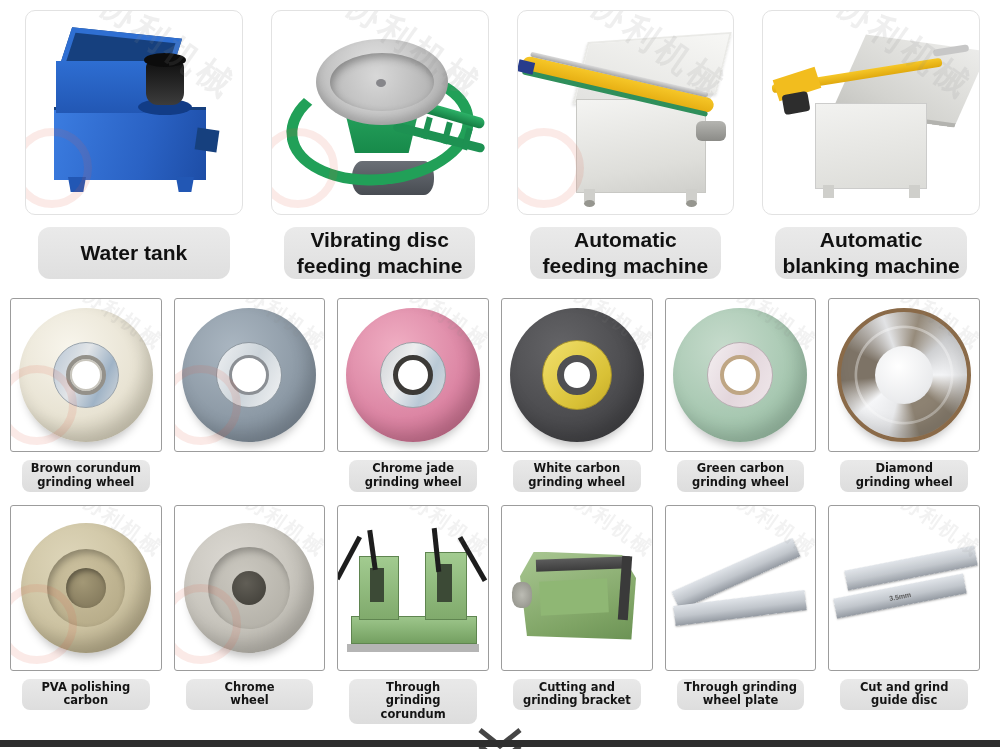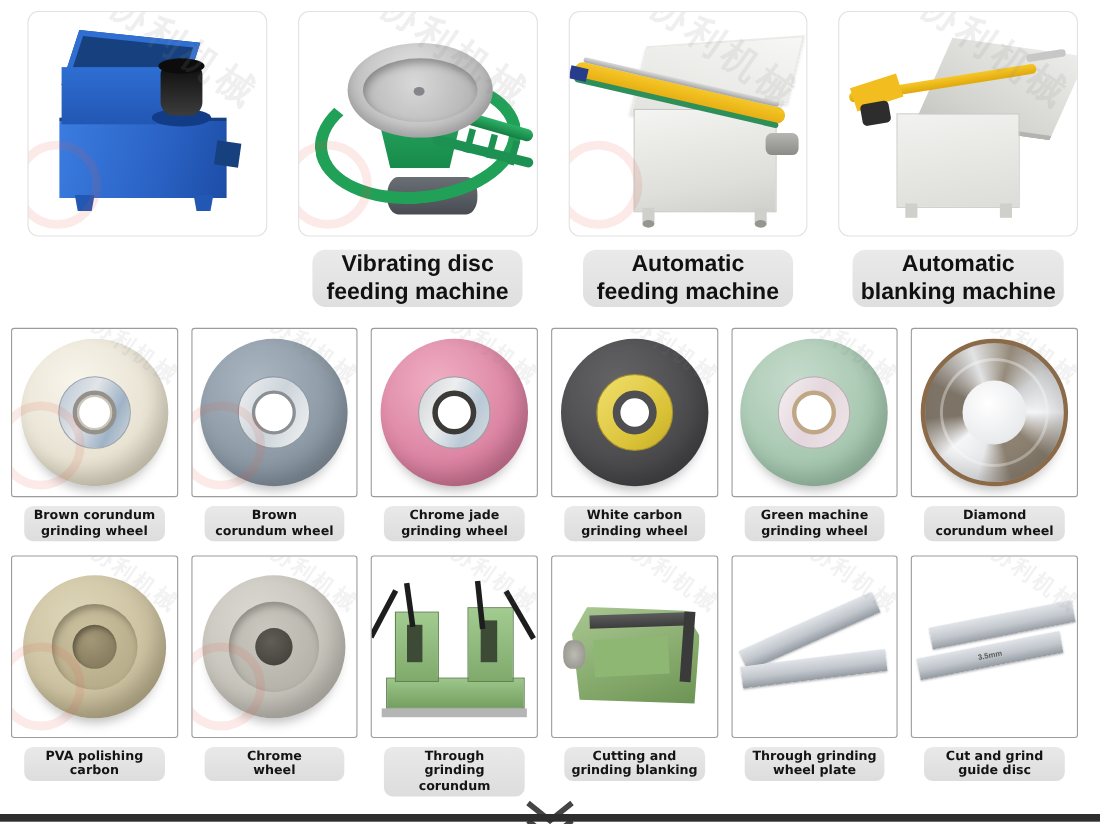--- a/index.html
+++ b/index.html
@@ -141,20 +141,21 @@
           <div class="bin-front"></div>
         <div class="collar"></div>
           <div class="motor"></div>
           <div class="spout"></div>
         <div class="leg1"></div>
           <div class="leg2"></div>
       </div>
       <span class="wm">协利机械</span>
       <span class="wm-red"></span>
     </div>
+    <div class="m-pill">Water tank</div>
   </div>
   <div>
     <div class="m-box">
       <div class="art vf">
         <div class="base"></div>
           <div class="guard"></div>
           <div class="cone"></div>
         <div class="arm"></div>
           <div class="arm2"></div>
         <div class="rung1"></div>
@@ -225,22 +226,20 @@
       <div class="art wheel w2">
         <div class="disc">
             <div class="ring">
               <div class="hole"></div>
             </div>
           </div>
       </div>
       <span class="wm wm-s">协利机械</span>
       <span class="wm-red"></span>
     </div>
-    <div class="p-pill">Brown
-corundum wheel</div>
   </div>
   <div>
     <div class="p-box">
       <div class="art wheel w3">
         <div class="disc">
             <div class="ring">
               <div class="hole"></div>
             </div>
           </div>
       </div>
@@ -267,36 +266,36 @@
     <div class="p-box">
       <div class="art wheel w5">
         <div class="disc">
             <div class="ring">
               <div class="hole"></div>
             </div>
           </div>
       </div>
       <span class="wm wm-s">协利机械</span>
     </div>
-    <div class="p-pill">Green machine
+    <div class="p-pill">Green carbon
 grinding wheel</div>
   </div>
   <div>
     <div class="p-box">
       <div class="art wheel w6">
         <div class="disc">
             <div class="ring">
               <div class="hole"></div>
             </div>
           </div>
       </div>
       <span class="wm wm-s">协利机械</span>
     </div>
     <div class="p-pill">Diamond
-corundum wheel</div>
+grinding wheel</div>
   </div>
 </div>
 
 <div class="products row3">
   <div>
     <div class="p-box">
       <div class="art wheel pva">
         <div class="disc">
             <div class="ring">
               <div class="hole"></div>
@@ -348,21 +347,21 @@
       <div class="art cb">
         <div class="body"></div>
           <div class="wedge"></div>
         <div class="bar"></div>
           <div class="clampR"></div>
           <div class="knob"></div>
       </div>
       <span class="wm wm-s">协利机械</span>
     </div>
     <div class="p-pill">Cutting and
-grinding blanking</div>
+grinding bracket</div>
   </div>
   <div>
     <div class="p-box">
       <div class="art tp">
         <div class="strip s1"></div>
           <div class="strip s2"></div>
       </div>
       <span class="wm wm-s">协利机械</span>
     </div>
     <div class="p-pill">Through grinding

